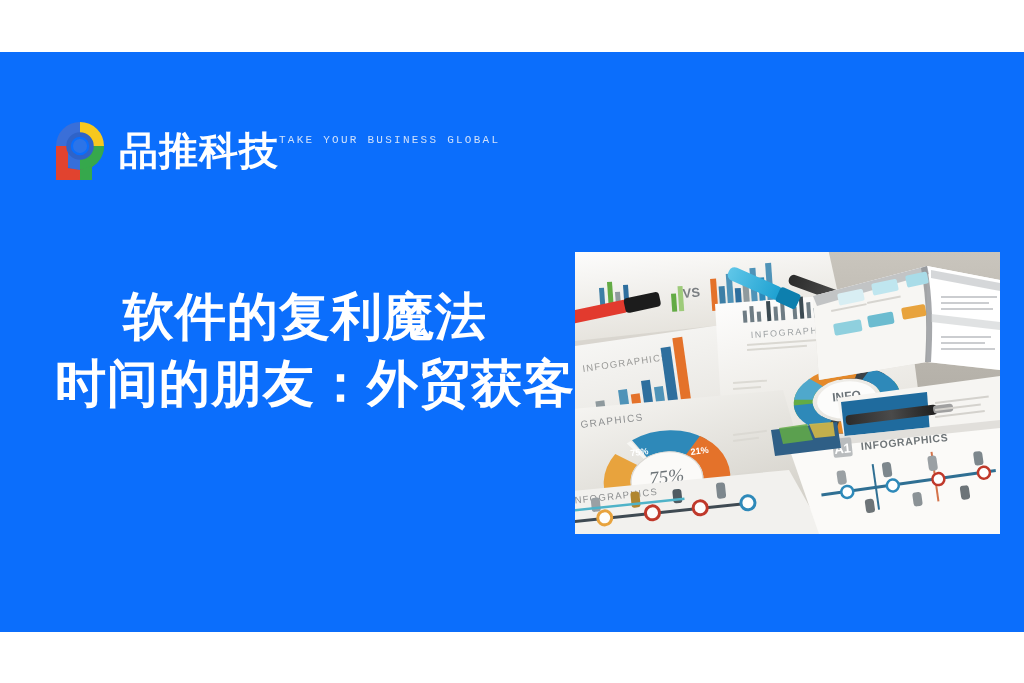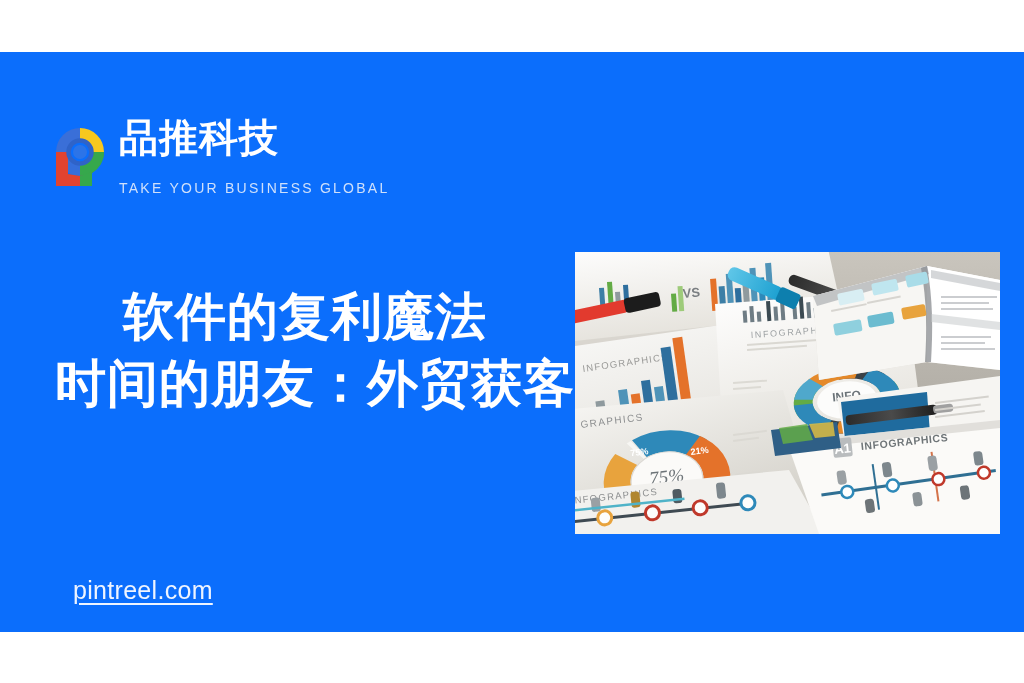--- a/index.html
+++ b/index.html
@@ -37,38 +37,38 @@
     align-items: center;
   }
   .logo-mark {
     width: 58px;
     height: 66px;
     flex: 0 0 auto;
   }
   .logo-text {
     margin-left: 9px;
     display: flex;
-    flex-direction: column;
+    flex-direction: row;
     justify-content: flex-end;
   }
   .logo-cn {
     font-family: "Liberation Sans", sans-serif;
     font-size: 39px;
     font-weight: bold;
     color: #ffffff;
     letter-spacing: 1px;
     line-height: 1.05;
     white-space: nowrap;
   }
   .logo-tagline {
-    font-family: Liberation Sans, sans-serif;
-    font-size: 14px;
+    font-family: Liberation Mono, monospace;
+    font-size: 11px;
     color: #cfe0fb;
     letter-spacing: 2.25px;
-    margin-top: 21px;
+    margin-top: 3px;
     white-space: nowrap;
   }
 
   
   .headline {
     position: absolute;
     left: 55px;
     top: 232px;
     width: 500px;
     text-align: center;
@@ -422,16 +422,15 @@
         <div class="logo-cn">品推科技</div>
         <div class="logo-tagline">TAKE YOUR BUSINESS GLOBAL</div>
       </div>
     </div>
 
     <div class="headline">
       <div class="headline-line">软件的复利魔法</div>
       <div class="headline-line">时间的朋友：外贸获客</div>
     </div>
 
-    <a class="site-link" href="#">pintreel.com</a>
 
   </div>
 </div>
 
 </body></html>

